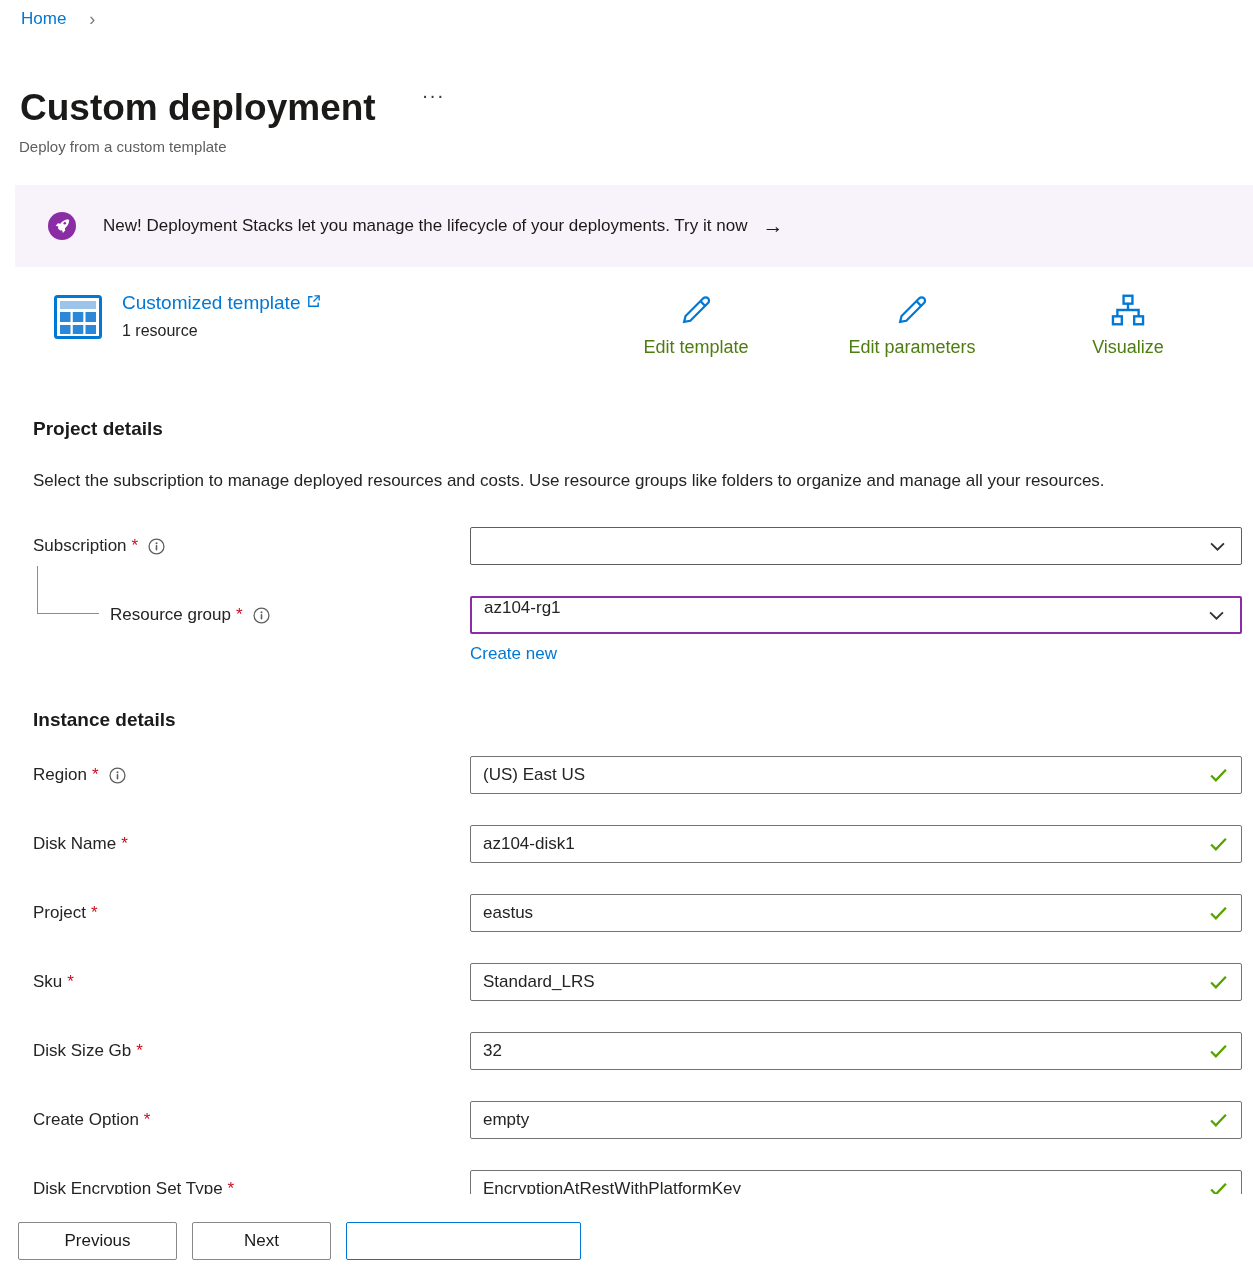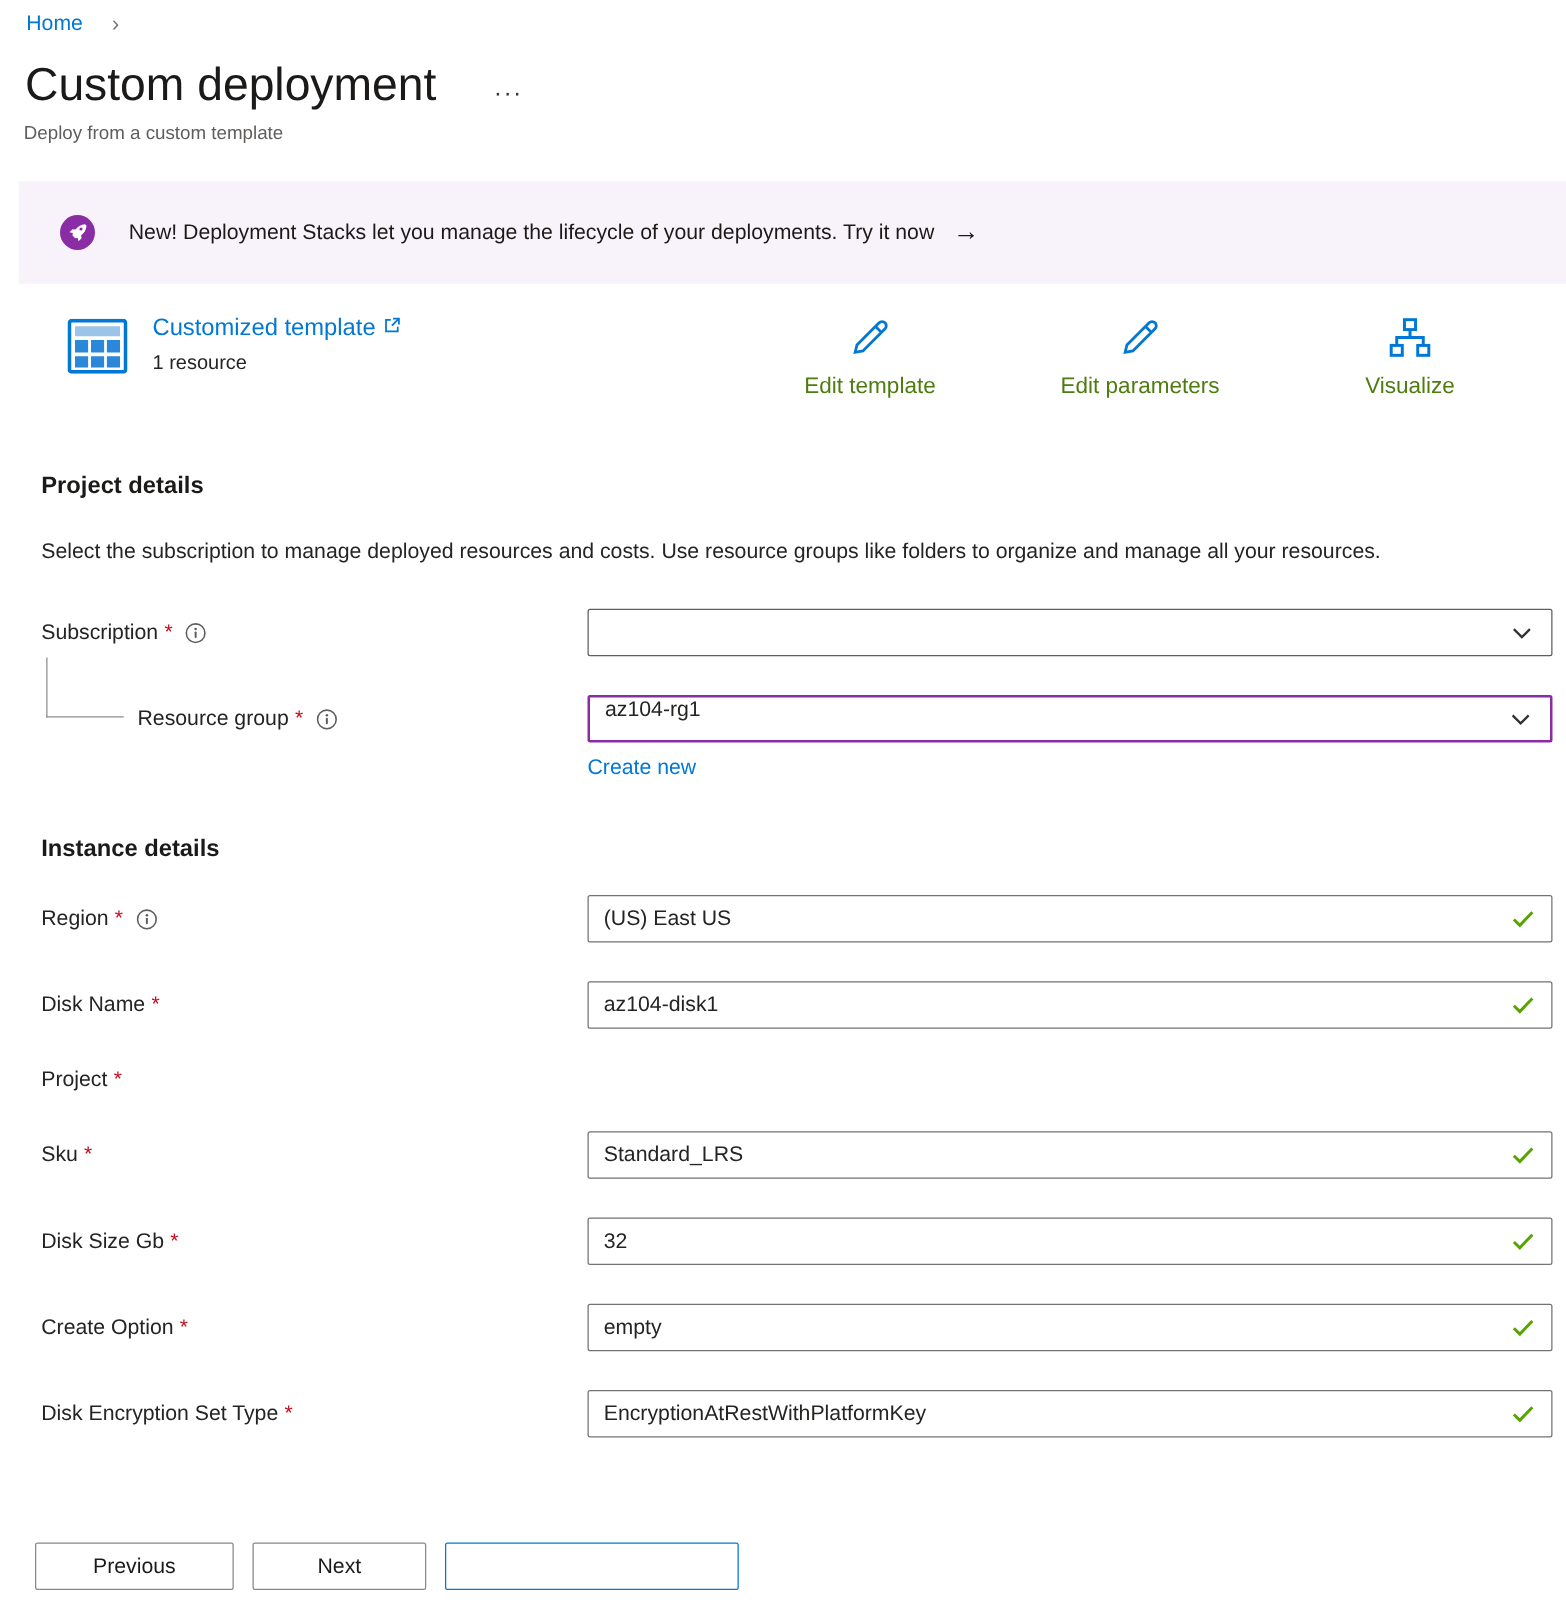--- a/index.html
+++ b/index.html
@@ -10,21 +10,21 @@
   }
   a { text-decoration:none; cursor:pointer; }
 
   
   .breadcrumb { padding:9px 0 0 21px; display:flex; align-items:center; gap:23px; font-size:17px; }
   .breadcrumb a { color:#0078d4; }
   .crumb-sep { color:#7a7a7a; font-size:18px; line-height:1; }
 
   
   .title-row { display:flex; align-items:center; margin:16px 0 0 20px; }
-  .page-title { font-size:37px; font-weight:400; color:#1b1a19; line-height:46px; }
+  .page-title { font-size:37px; font-weight:700; color:#1b1a19; line-height:46px;margin-top:40px; }
   .more-btn { margin-left:46px; margin-top:14px; color:#3b3a39; font-size:20px; letter-spacing:1px; cursor:pointer; }
   .subtitle { margin:7px 0 0 19px; font-size:15px; color:#605e5c; }
 
   
   .banner { margin:30px 0 0 15px; height:82px; background:#f8f2fb; display:flex; align-items:center; padding-left:33px; cursor:pointer; }
   .rocket { width:28px; height:28px; flex:none; display:inline-flex; }
   .banner-text { margin-left:27px; font-size:17px; color:#1b1a19; }
   .banner-arrow { margin-left:15px; font-size:21px; color:#1b1a19; }
 
   
@@ -59,22 +59,22 @@
   .create-new { display:inline-block; margin:10px 0 0 437px; font-size:17px; color:#0078d4; }
 
   .fields { margin:25px 0 0 33px; }
   .field-row { display:flex; align-items:center; margin-top:31px; }
   .field-row:first-child { margin-top:0; }
   .textbox { width:100%; height:38px; border:1px solid #737373; border-radius:2px; background:#fff;
              display:flex; align-items:center; padding:0 44px 0 12px; font-size:17px; position:relative; cursor:text; }
   .check { position:absolute; right:13px; top:50%; transform:translateY(-50%); line-height:0; }
 
   
-  .footer { position:absolute; left:0; right:0; bottom:0; height:74px; background:#fff;
-            display:flex; align-items:flex-end; padding:0 0 8px 28px; gap:15px; }
+  .footer { position:absolute; left:0; right:0; bottom:12px; height:74px; background:#fff;
+            display:flex; align-items:flex-end; padding:0 0 8px 18px; gap:15px; }
   .footer button { height:38px; font-size:17px; font-family:inherit; border-radius:2px;
                    border:1px solid #8a8886; background:#fff; color:#1b1a19; cursor:pointer; }
   .btn-prev { width:159px; }
   .btn-next { width:139px; }
   .btn-primary { width:235px; background:#0078d4; border-color:#0078d4 !important; color:#fff !important; }
 </style>
 </head>
 <body>
 
 <div class="breadcrumb">
@@ -261,20 +261,30 @@
         </span>
       </div>
     </div>
   </div>
 
   <div class="field-row">
     <div class="label-col">
       <span>Project</span>
       <span class="req">*</span>
     </div>
+    <div class="control">
+      <div class="textbox">
+        <span>eastus</span>
+        <span class="check">
+          <svg width="19" height="15" viewBox="0 0 18 14">
+              <polyline points="2,7.5 6.5,12 16,2" fill="none" stroke="#57a300" stroke-width="2.2"></polyline>
+            </svg>
+        </span>
+      </div>
+    </div>
   </div>
 
   <div class="field-row">
     <div class="label-col">
       <span>Sku</span>
       <span class="req">*</span>
     </div>
     <div class="control">
       <div class="textbox">
         <span>Standard_LRS</span>

